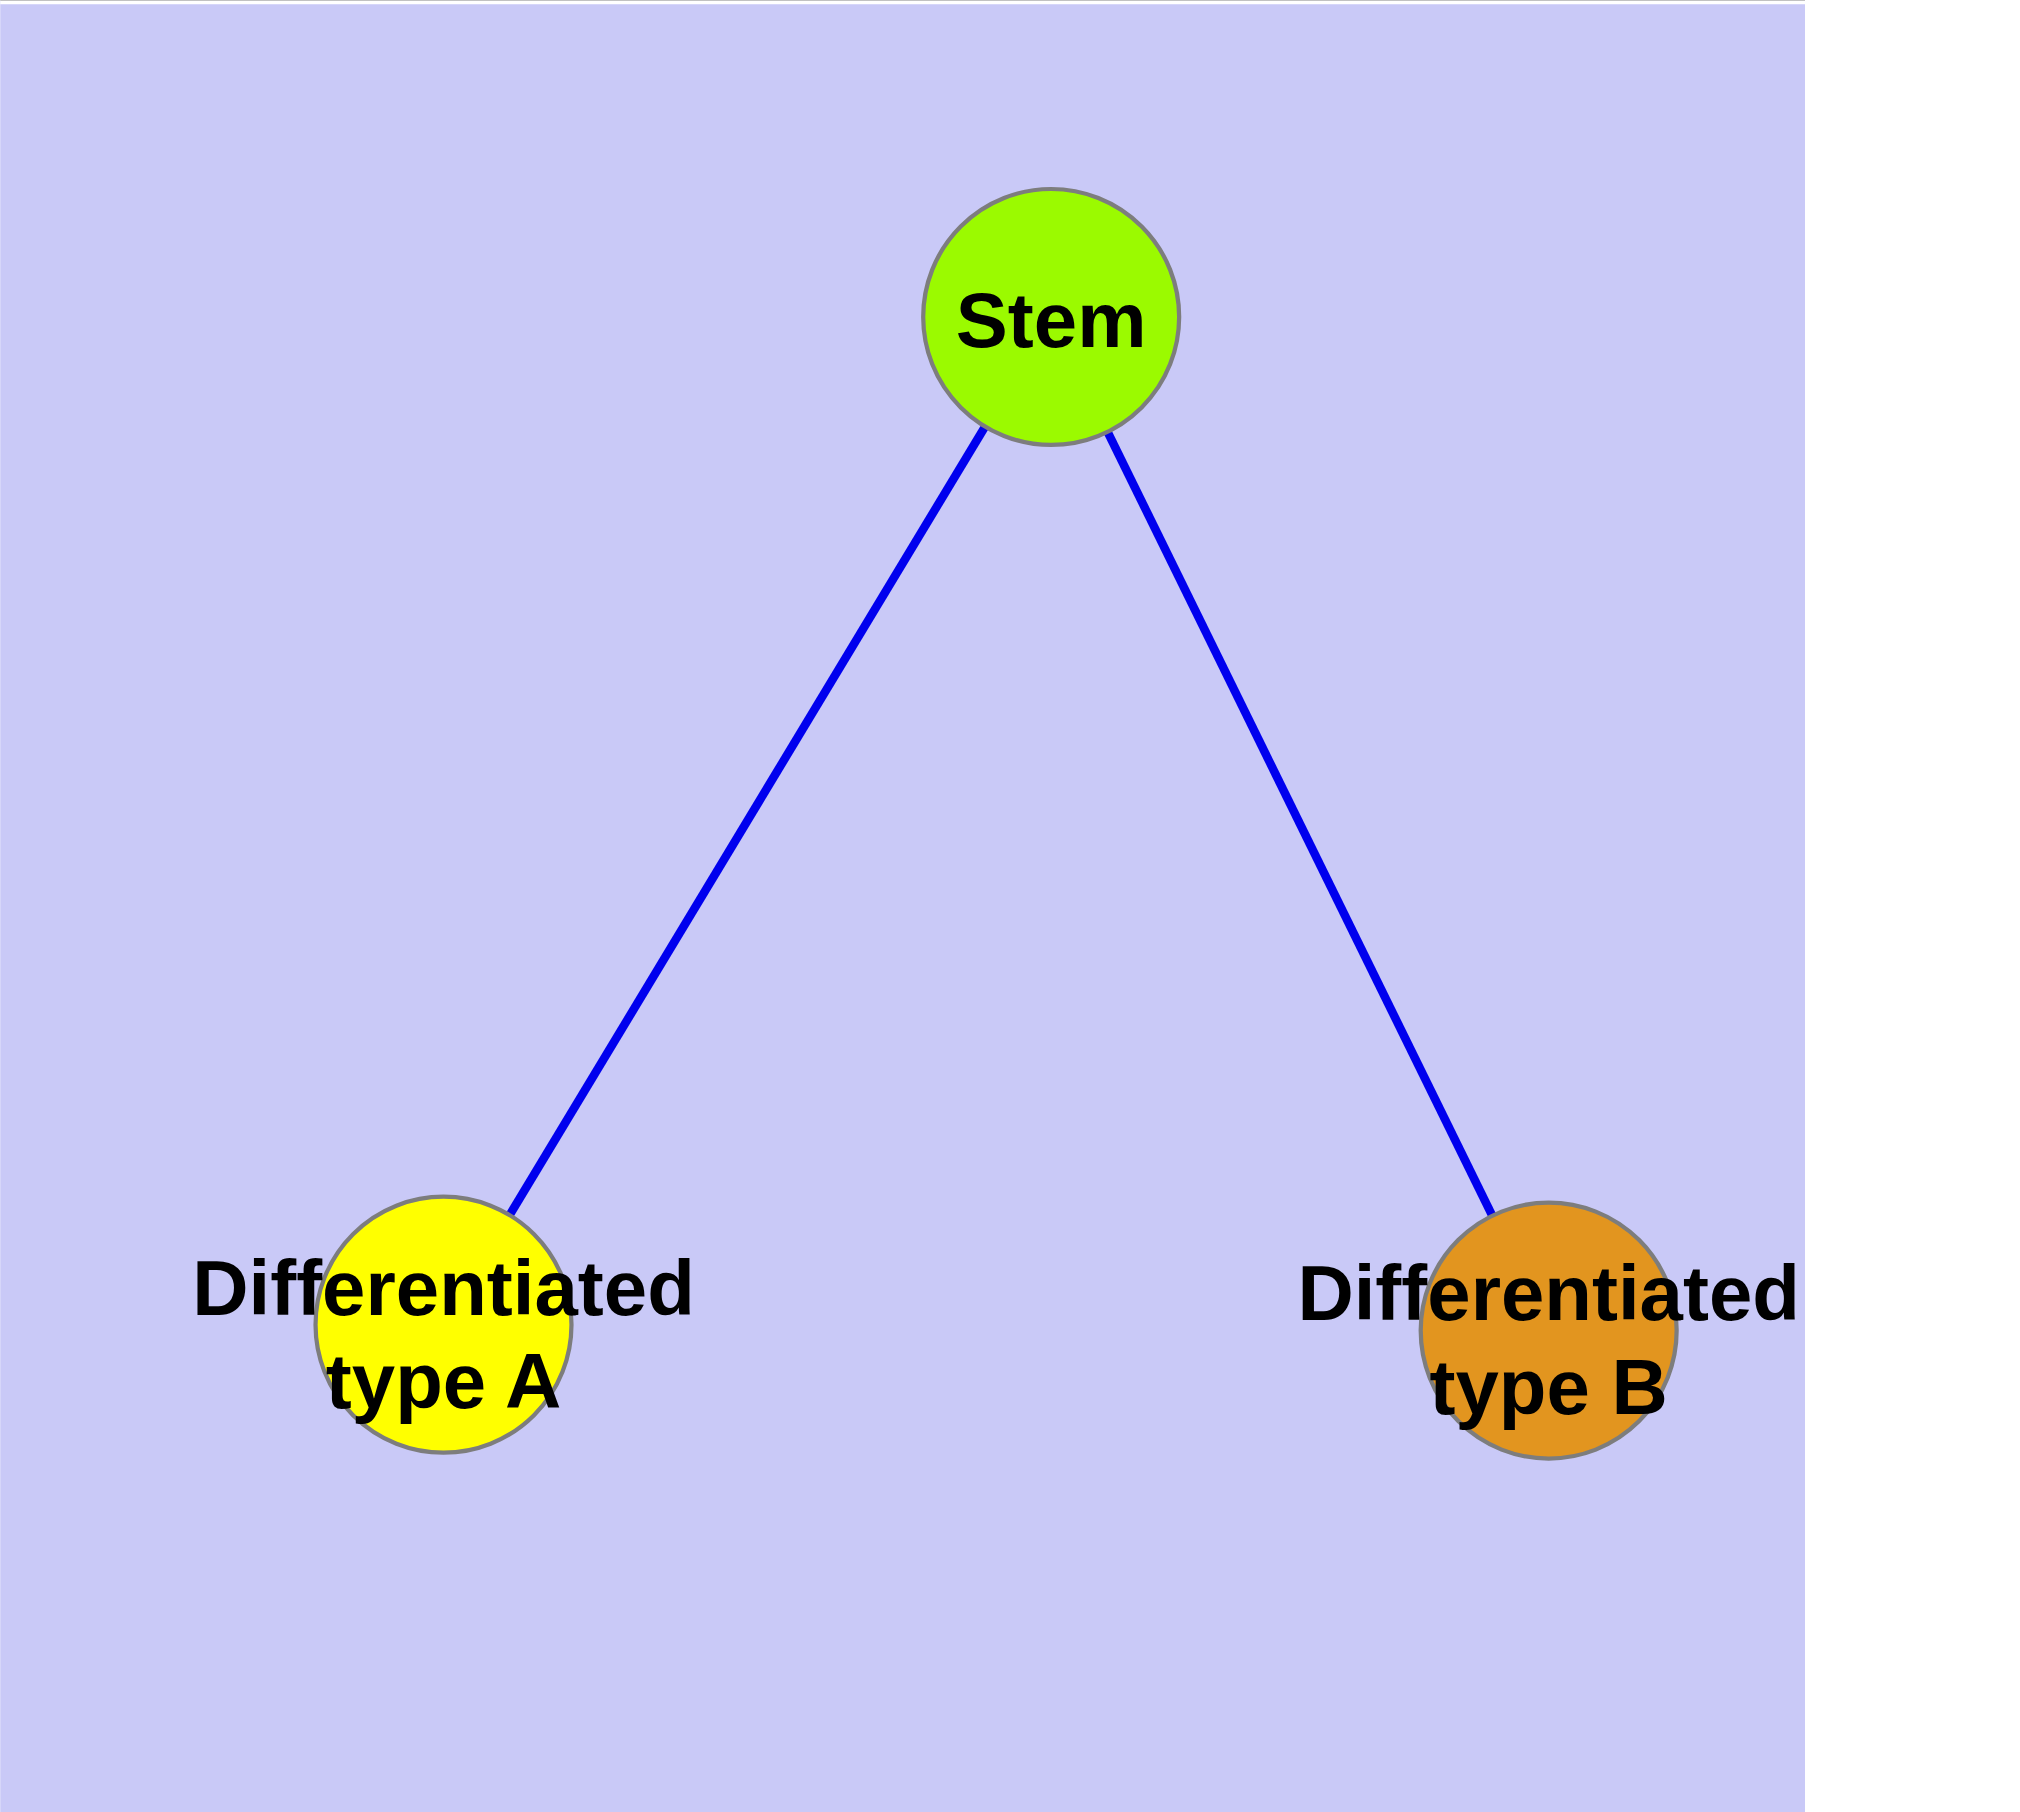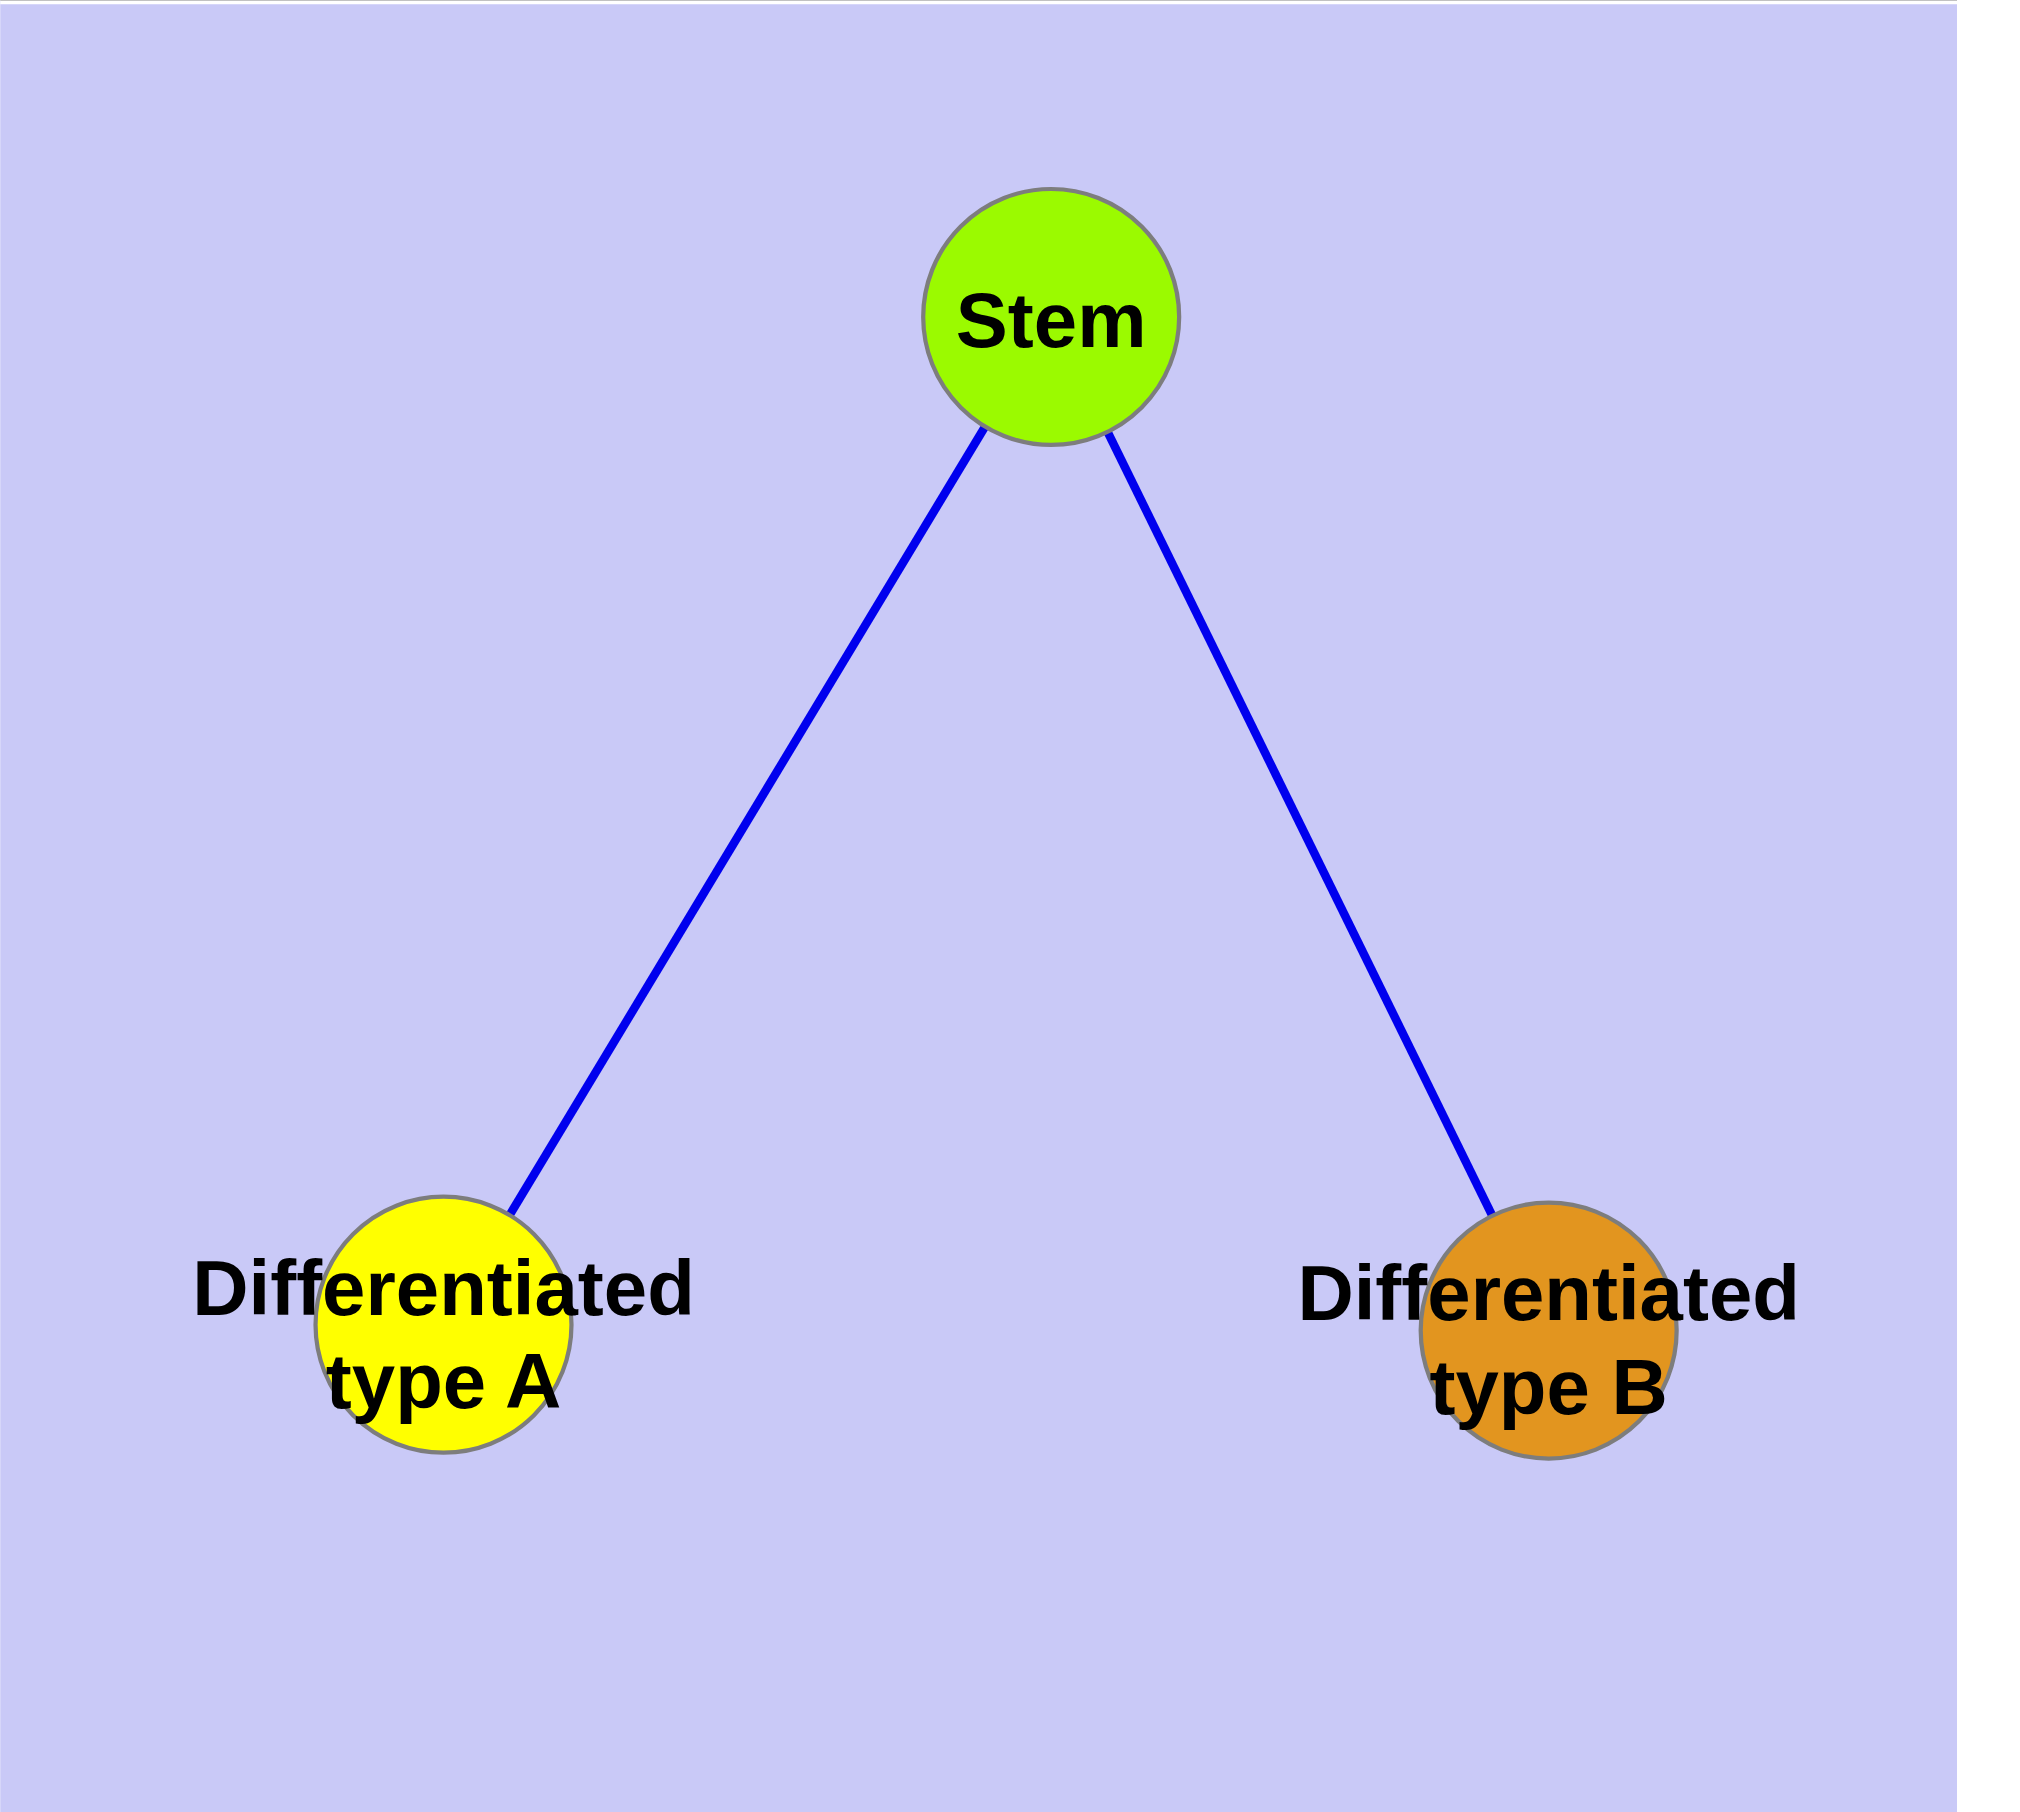--- a/index.html
+++ b/index.html
@@ -2,21 +2,21 @@
 <html style="font-size:13.6px"><head>
 <meta charset="utf-8">
 <style>
   html, body {
     margin: 0;
     padding: 0;
     background: #ffffff;
   }
   .stage {
     position: relative;
-    width: 1957px;
+    width: 1805px;
     height: 1812px;
     overflow: hidden;
     text-align: center;
   }
   svg {
     display: block;
   }
   .node-label {
     font-family: "Liberation Sans", "DejaVu Sans", sans-serif;
     font-weight: bold;

